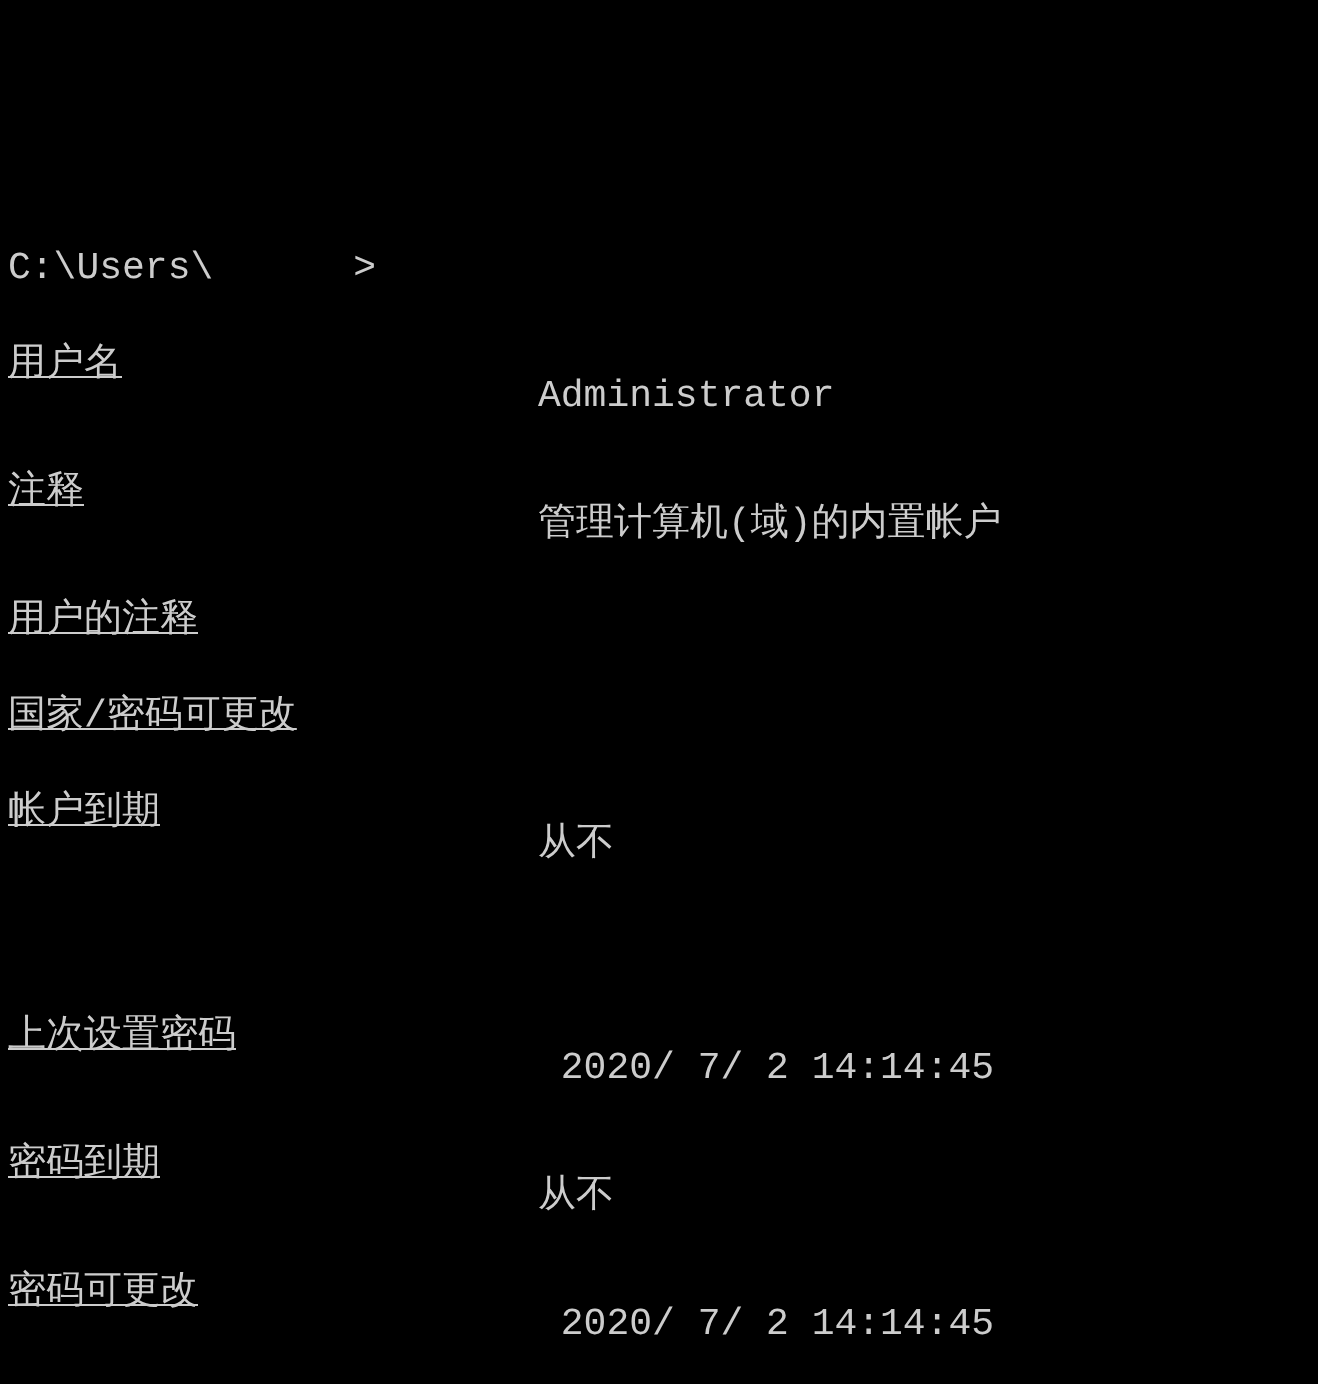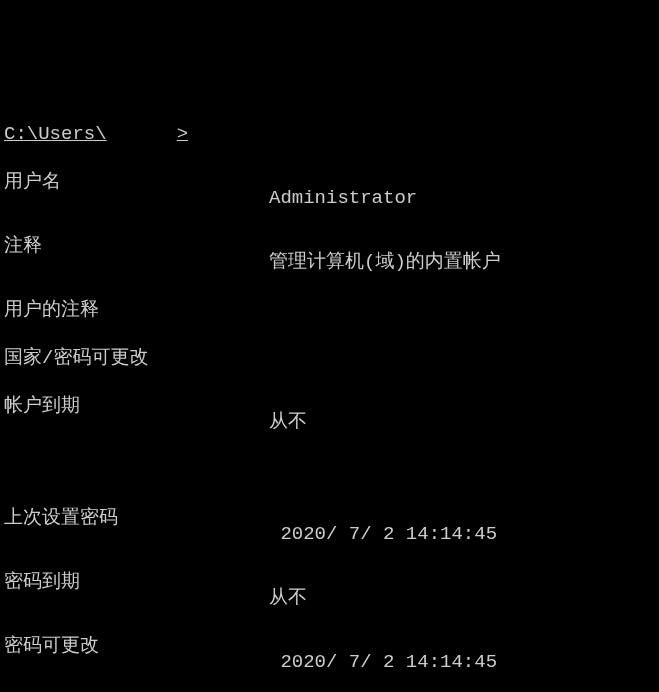--- a/index.html
+++ b/index.html
@@ -18,36 +18,36 @@
       overflow: hidden;
       padding: 2px 4px;
       white-space: pre;
     }
     .terminal {
       white-space: pre;
     }
     .prompt-line {
       display: flex;
       flex-wrap: nowrap;
-      text-decoration: underline;
     }
     .redacted {
       display: inline-block;
       width: 70px;
       height: 18px;
       background: #000000;
       vertical-align: middle;
     }
     .row {
       display: flex;
     }
     .label {
       display: inline-block;
       width: 265px;
       flex-shrink: 0;
+      text-decoration: underline;
     }
     .value {
       display: inline-block;
       margin-top: 16px;
     }
     .blank {
       height: 24px;
     }
   </style>
 </head>

